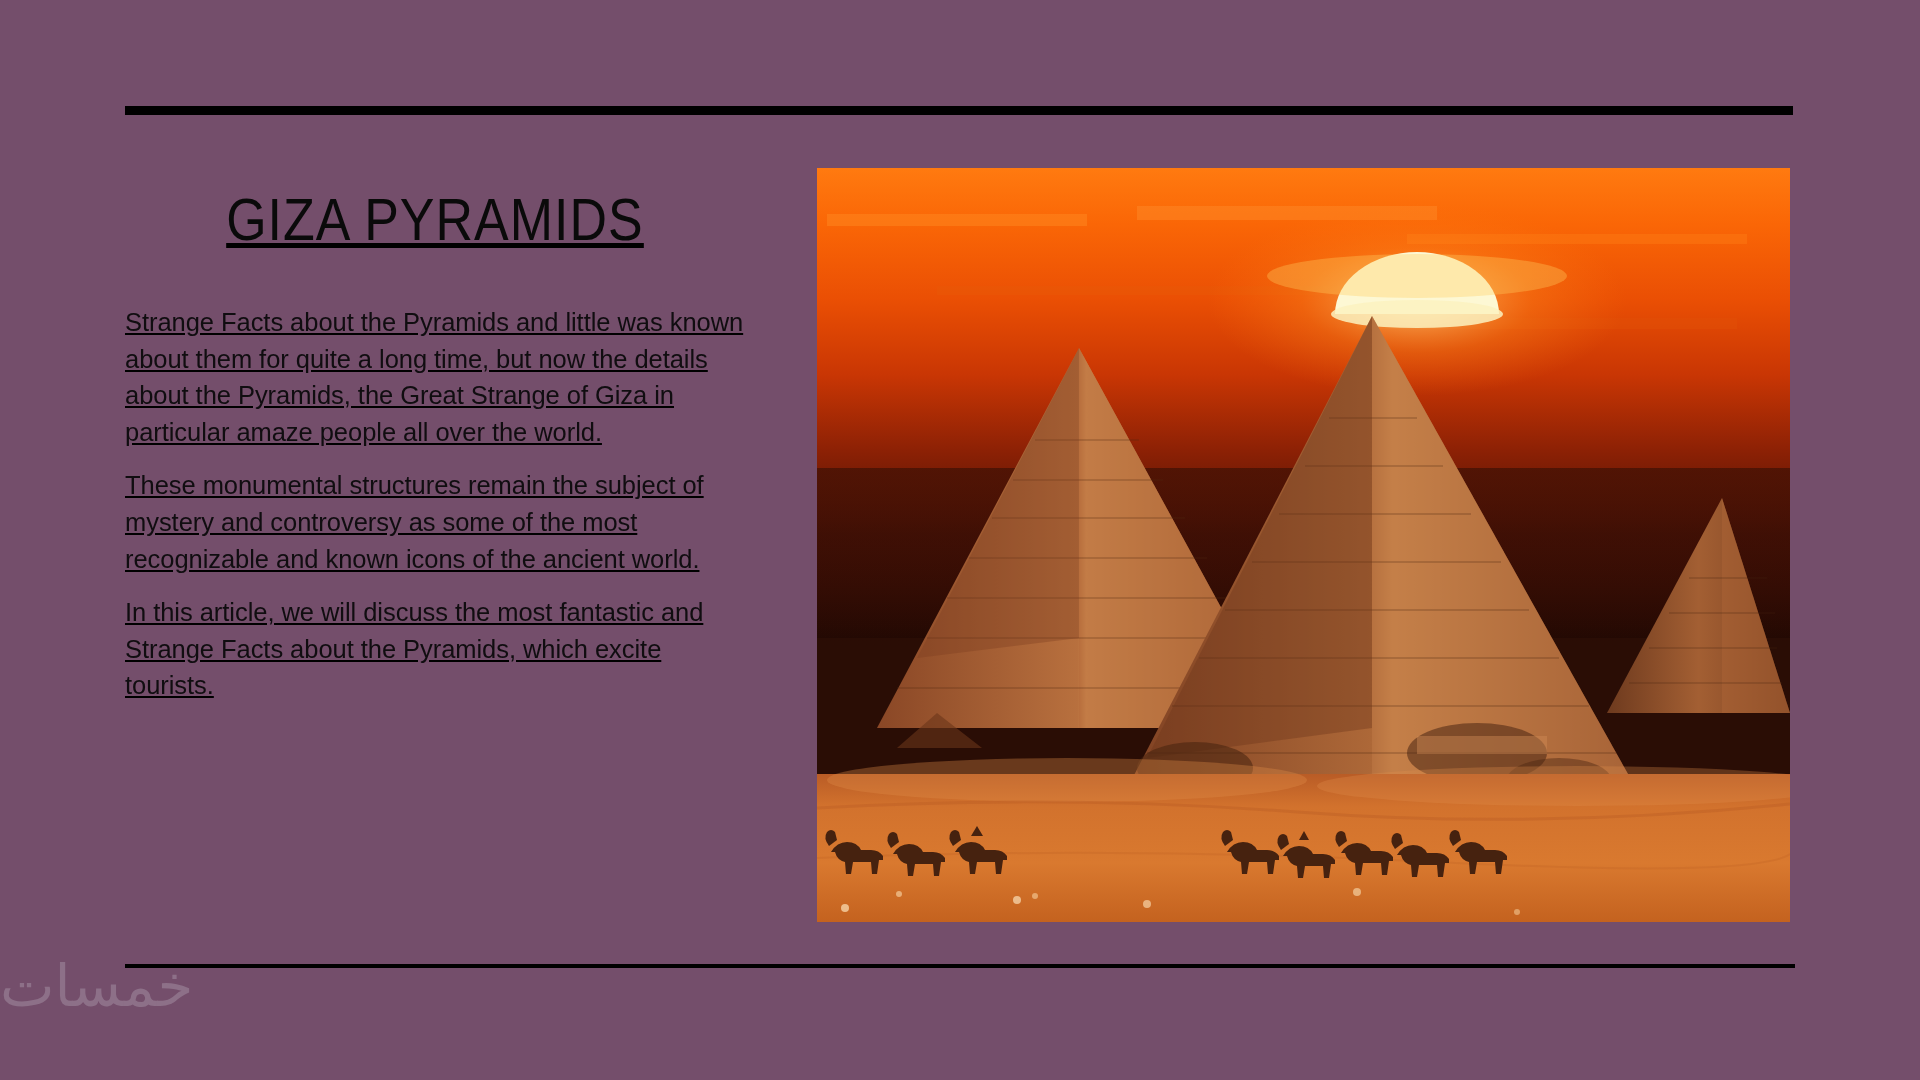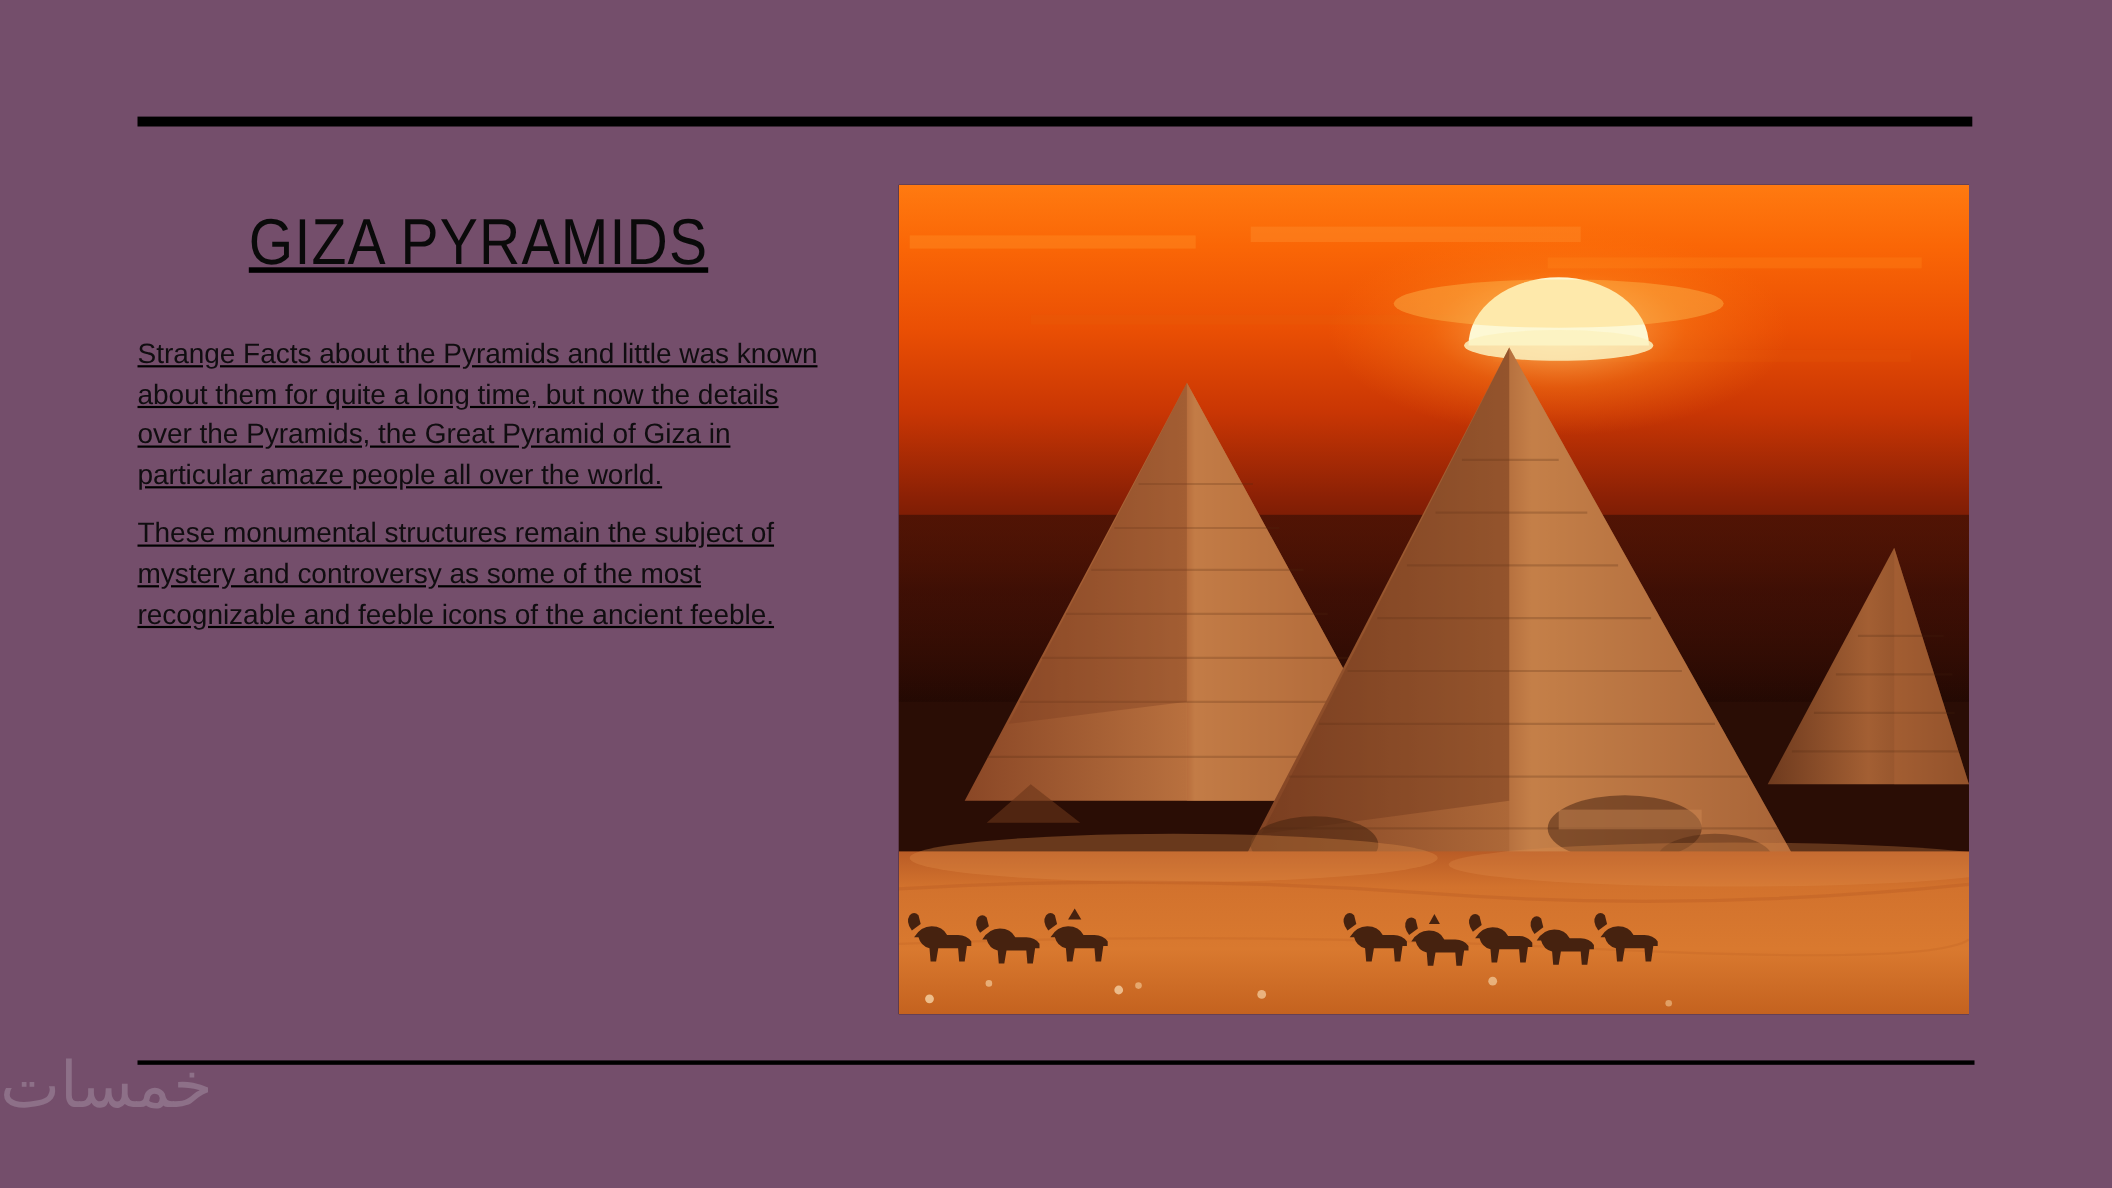--- a/index.html
+++ b/index.html
@@ -75,22 +75,23 @@
 <body>
 
 <div class="slide">
 
   <div class="rule-top"></div>
 
   <div class="left-col">
     <h1 class="slide-title">GIZA PYRAMIDS</h1>
 
     <div class="body-copy">
-      <p class="para">Strange Facts about the Pyramids and little was known about them for quite a long time, but now the details over the Pyramids, the Great Pyramid of Giza in particular amaze people all over the world.</p>
-      <p class="para">These monumental structures remain the subject of mystery and controversy as some of the most recognizable and feeble icons of the ancient feeble.</p>
+      <p class="para">Strange Facts about the Pyramids and little was known about them for quite a long time, but now the details about the Pyramids, the Great Strange of Giza in particular amaze people all over the world.</p>
+      <p class="para">These monumental structures remain the subject of mystery and controversy as some of the most recognizable and known icons of the ancient world.</p>
+      <p class="para">In this article, we will discuss the most fantastic and Strange Facts about the Pyramids, which excite tourists.</p>
     </div>
   </div>
 
   <div class="photo">
     <svg viewBox="0 0 973 754" preserveAspectRatio="none">
       <defs>
         <linearGradient id="sky" x1="0" y1="0" x2="0" y2="1">
           <stop offset="0%" stop-color="#ff7a10"></stop>
           <stop offset="12%" stop-color="#fa6606"></stop>
           <stop offset="28%" stop-color="#ea4f04"></stop>

